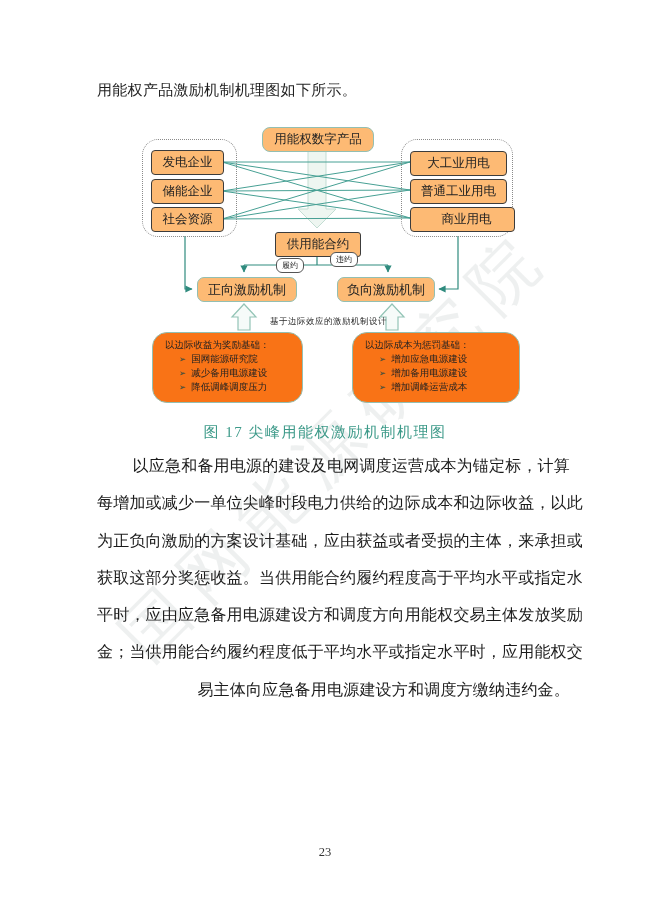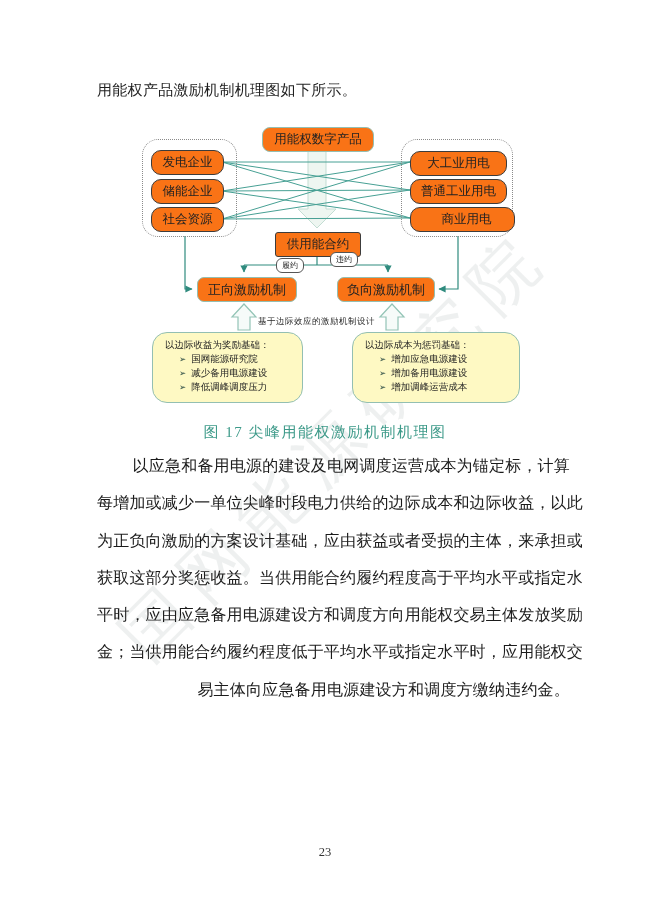--- a/index.html
+++ b/index.html
@@ -21,37 +21,37 @@
     color:#7d8b88;opacity:0.12;text-align:center;
     pointer-events:none;
   }
   
   .intro{left:97px;top:81px;font-size:15px;letter-spacing:0.3px;}
   
   svg.wires{position:absolute;left:0;top:0;pointer-events:none;}
   
   .node{
     position:absolute;display:flex;align-items:center;justify-content:center;
-    background:#f97316;font-size:12.5px;color:#222;white-space:nowrap;
+    background:#fdba74;font-size:12.5px;color:#222;white-space:nowrap;
   }
   .teal-border{border:1.2px solid #93bfb2;border-radius:7px;}
-  .dark-border{border:1.3px solid #3c3c3c;border-radius:10px;}
+  .dark-border{border:1.3px solid #3c3c3c;border-radius:4px;}
   .group{
     position:absolute;border:1.3px dotted #8a8a8a;border-radius:16px;background:transparent;
   }
   .tag{
     position:absolute;display:flex;align-items:center;justify-content:center;
     background:#ffffff;border:1px solid #555;border-radius:6px;
     font-size:8px;color:#222;
   }
   .note{
-    position:absolute;font-size:8.5px;color:#2b2b2b;letter-spacing:0.5px;white-space:nowrap;
+    position:absolute;font-size:8.5px;color:#2b2b2b;letter-spacing:0.5px;white-space:nowrap;margin-left:12px;
   }
   .basis-box{
-    position:absolute;border:1.2px solid #93bfb2;border-radius:15px;background:#fef9c3;
+    position:absolute;border:1.2px solid #93bfb2;border-radius:15px;background:#f97316;
     font-size:9.5px;color:#222;padding:5px 6px 4px 12px;line-height:1.48;
     box-sizing:border-box;
   }
   .basis-box .row{display:flex;align-items:baseline;padding-left:14px;}
   .basis-box .row .blt{margin-right:5px;font-size:8.5px;color:#2a4a42;}
   .caption{
     left:0;top:423px;width:650px;text-align:center;
     font-size:15px;color:#3d9a89;letter-spacing:1.5px;
   }
   .para{

